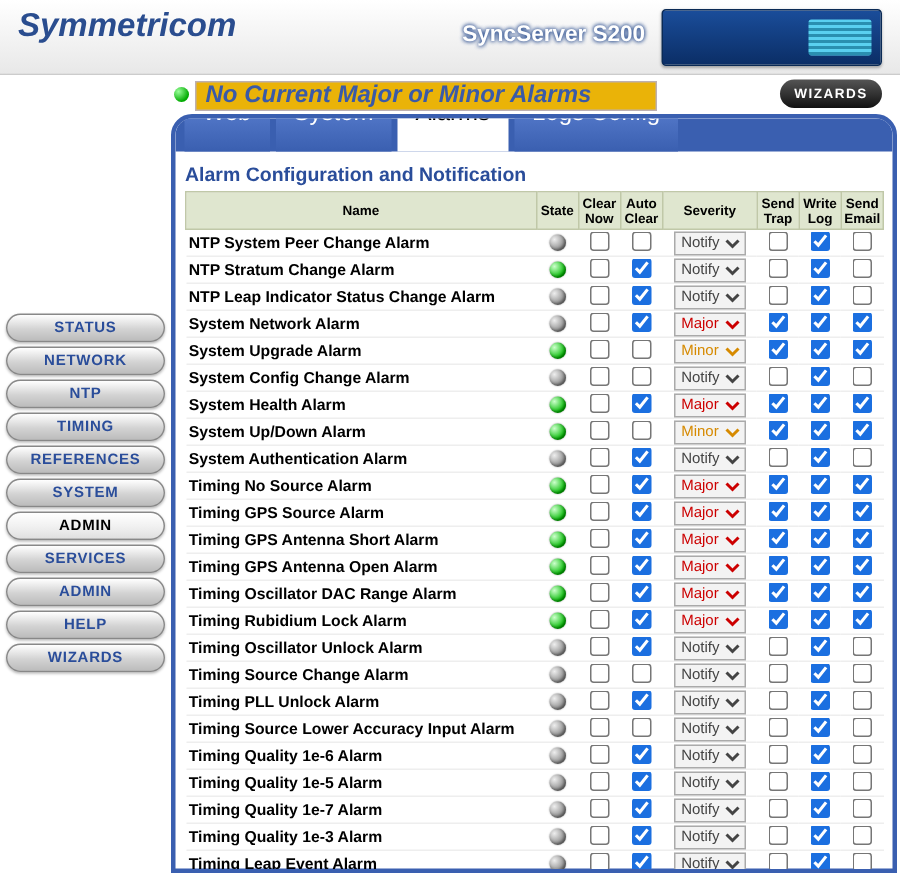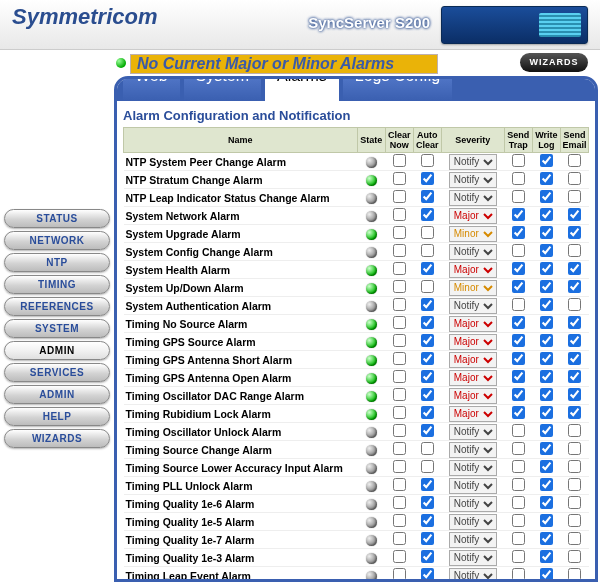--- a/index.html
+++ b/index.html
@@ -266,34 +266,34 @@
               <td class="name">Timing Source Change Alarm</td>
               <td><span class="led gray"></span></td>
               <td><input type="checkbox" style=""></td>
               <td><input type="checkbox" style=""></td>
               <td><select class="sev-notify"><option>Notify</option><option>Minor</option><option>Major</option></select></td>
               <td><input type="checkbox" style=""></td>
               <td><input type="checkbox" checked="" style=""></td>
               <td><input type="checkbox" style=""></td>
             </tr>
             <tr>
+              <td class="name">Timing PLL Unlock Alarm</td>
+              <td><span class="led gray"></span></td>
+              <td><input type="checkbox" style=""></td>
+              <td><input type="checkbox" checked="" style=""></td>
+              <td><select class="sev-notify"><option>Notify</option><option>Minor</option><option>Major</option></select></td>
+              <td><input type="checkbox" style=""></td>
+              <td><input type="checkbox" checked="" style=""></td>
+              <td><input type="checkbox" style=""></td>
+            </tr>
+            <tr>
               <td class="name">Timing Source Lower Accuracy Input Alarm</td>
               <td><span class="led gray"></span></td>
               <td><input type="checkbox" style=""></td>
               <td><input type="checkbox" style=""></td>
-              <td><select class="sev-notify"><option>Notify</option><option>Minor</option><option>Major</option></select></td>
-              <td><input type="checkbox" style=""></td>
-              <td><input type="checkbox" checked="" style=""></td>
-              <td><input type="checkbox" style=""></td>
-            </tr>
-            <tr>
-              <td class="name">Timing PLL Unlock Alarm</td>
-              <td><span class="led gray"></span></td>
-              <td><input type="checkbox" style=""></td>
-              <td><input type="checkbox" checked="" style=""></td>
               <td><select class="sev-notify"><option>Notify</option><option>Minor</option><option>Major</option></select></td>
               <td><input type="checkbox" style=""></td>
               <td><input type="checkbox" checked="" style=""></td>
               <td><input type="checkbox" style=""></td>
             </tr>
             <tr>
               <td class="name">Timing Quality 1e-6 Alarm</td>
               <td><span class="led gray"></span></td>
               <td><input type="checkbox" style=""></td>
               <td><input type="checkbox" checked="" style=""></td>

